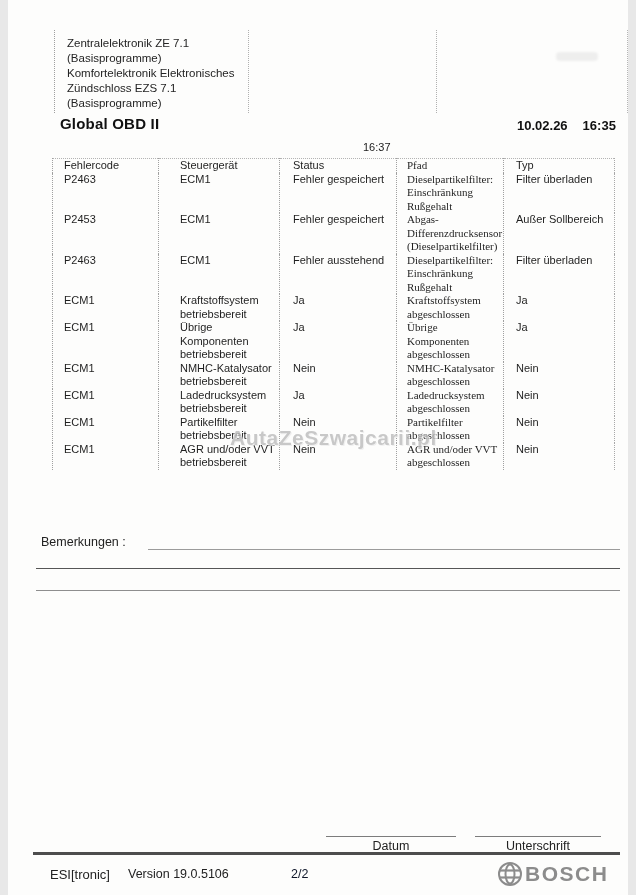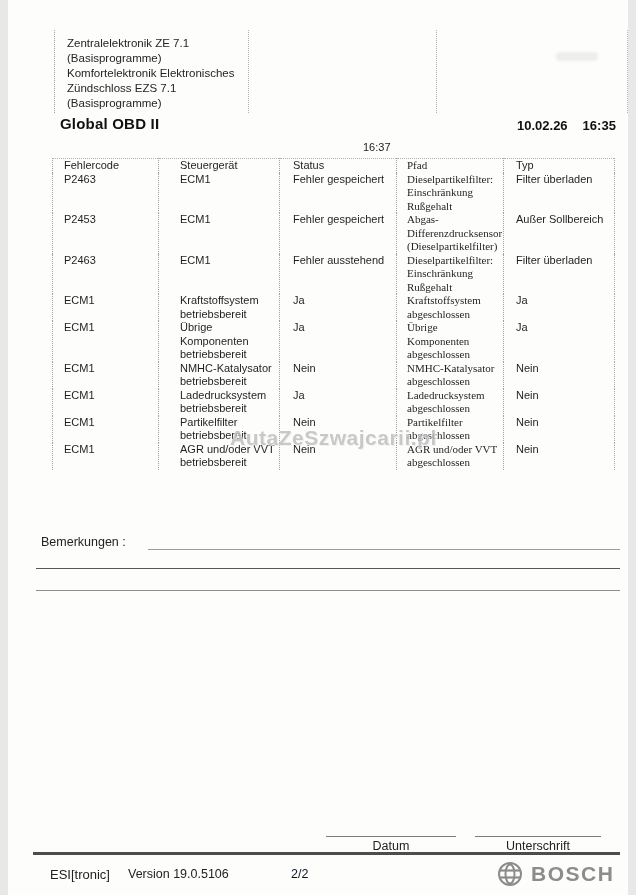--- a/index.html
+++ b/index.html
@@ -56,21 +56,21 @@
   .sig-line.datum{left:318px; width:130px;}
   .sig-line.unterschrift{left:467px; width:126px;}
   .sig-label{position:absolute; top:839px; font-size:12.5px; color:#222; text-align:center;}
   .sig-label.datum{left:318px; width:130px;}
   .sig-label.unterschrift{left:467px; width:126px;}
   .footer-divider{position:absolute; left:25px; top:852px; width:587px; height:3px; background:#4d4d4d;}
   
   .footer-app{position:absolute; left:42px; top:867px; font-size:13px; color:#222;}
   .footer-version{position:absolute; left:120px; top:867px; font-size:12.5px; color:#222;}
   .footer-page{position:absolute; left:283px; top:867px; font-size:12.5px; color:#0f172a;}
-  .bosch{position:absolute; left:489px; top:861px; display:flex; align-items:center; gap:8px;}
+  .bosch{position:absolute; left:489px; top:861px; display:flex; align-items:center; gap:2px;}
   .bosch-text{font-size:21px; font-weight:bold; color:#8c8c8c; letter-spacing:1.5px; font-family:"Liberation Sans",sans-serif;}
   
   .smudge{position:absolute; left:548px; top:52px; width:42px; height:9px; background:#dcdcdc; opacity:.45; border-radius:4px; filter:blur(1px);}
 </style>
 </head>
 <body>
 
 <div class="page">
 
   <div class="prev-block">

